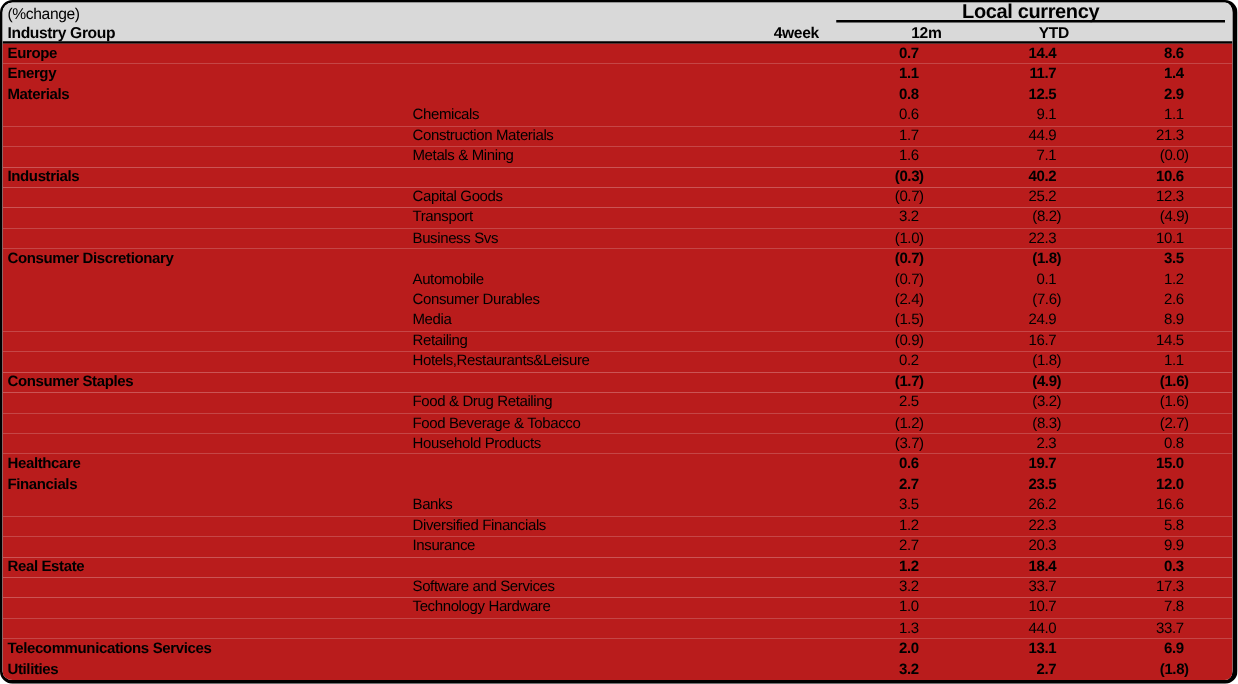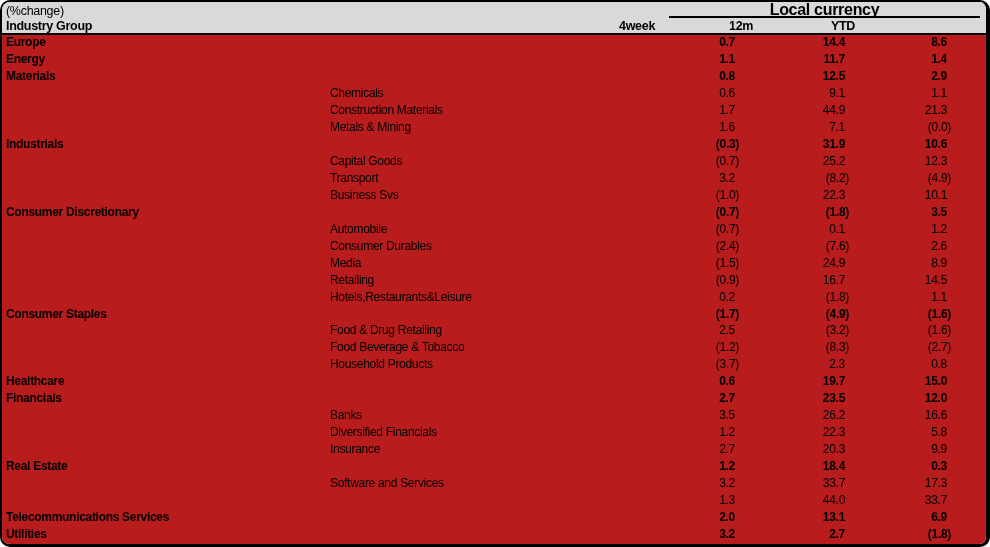--- a/index.html
+++ b/index.html
@@ -127,21 +127,21 @@
     <span class="cell sub">Metals &amp; Mining</span>
     <span class="cell num c4w acct">1.6</span>
     <span class="cell num c12m acct">7.1</span>
     <span class="cell num cytd">(0.0)</span>
   </div>
 
   <div class="row bold">
     <span class="cell sector">Industrials</span>
     <span class="cell sub"></span>
     <span class="cell num c4w">(0.3)</span>
-    <span class="cell num c12m acct">31.9</span>
+    <span class="cell num c12m acct">40.2</span>
     <span class="cell num cytd acct">10.6</span>
   </div>
 
   <div class="row">
     <span class="cell sector"></span>
     <span class="cell sub">Capital Goods</span>
     <span class="cell num c4w">(0.7)</span>
     <span class="cell num c12m acct">25.2</span>
     <span class="cell num cytd acct">12.3</span>
   </div>
@@ -292,20 +292,27 @@
 
 
   <div class="row">
     <span class="cell sector"></span>
     <span class="cell sub">Software and Services</span>
     <span class="cell num c4w acct">3.2</span>
     <span class="cell num c12m acct">33.7</span>
     <span class="cell num cytd acct">17.3</span>
   </div>
 
+  <div class="row">
+    <span class="cell sector"></span>
+    <span class="cell sub">Technology Hardware</span>
+    <span class="cell num c4w acct">1.0</span>
+    <span class="cell num c12m acct">10.7</span>
+    <span class="cell num cytd acct">7.8</span>
+  </div>
 
   <div class="row">
     <span class="cell sector"></span>
     <span class="cell num c4w acct">1.3</span>
     <span class="cell num c12m acct">44.0</span>
     <span class="cell num cytd acct">33.7</span>
   </div>
 
   <div class="row bold">
     <span class="cell sector">Telecommunications Services</span>

